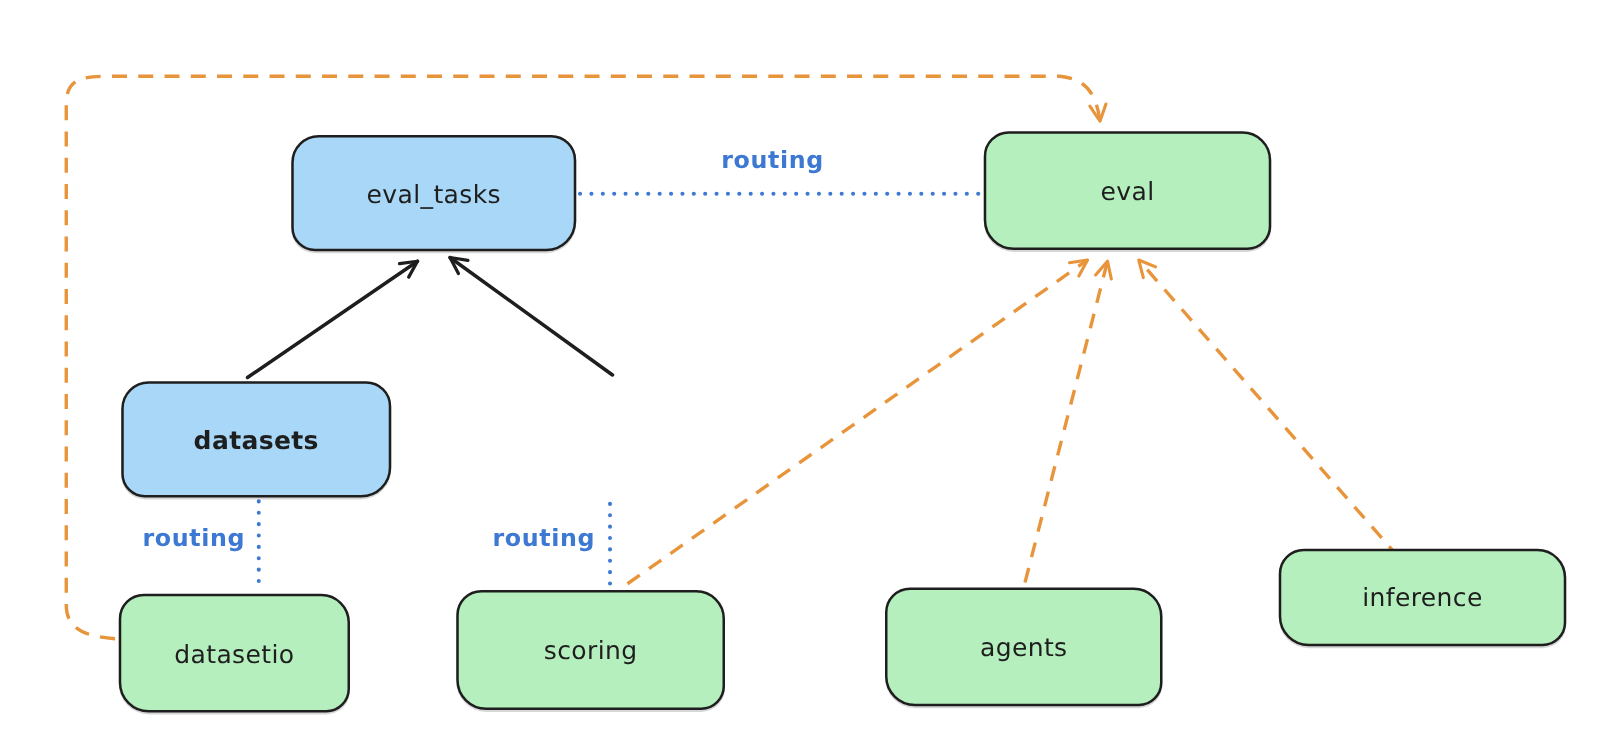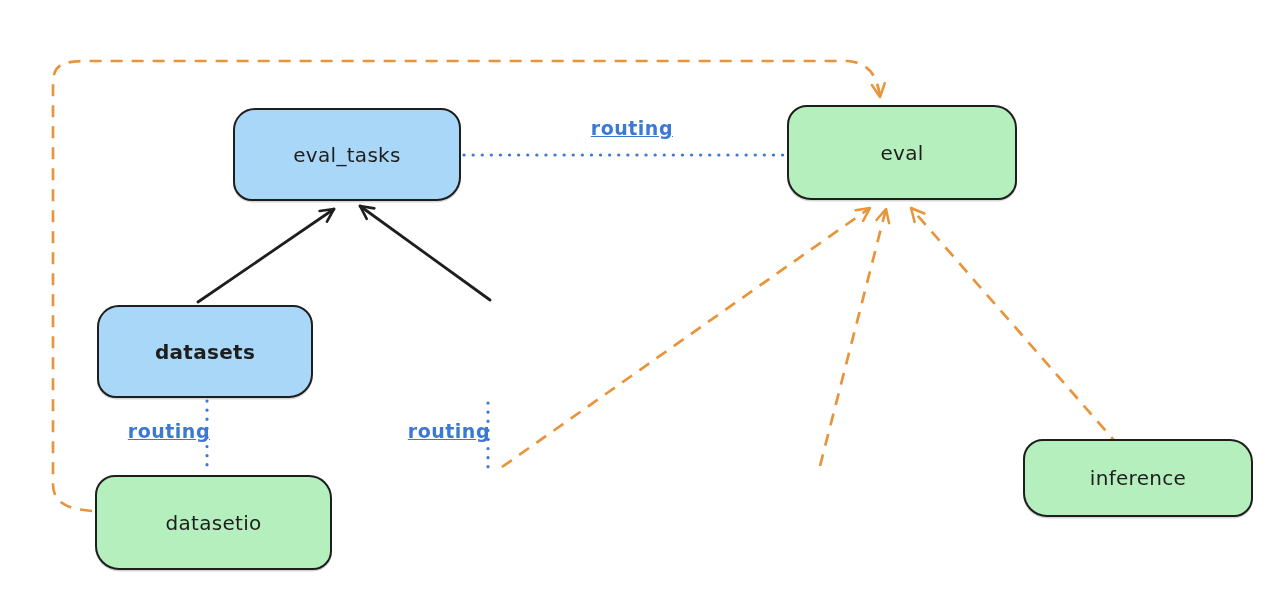--- a/index.html
+++ b/index.html
@@ -39,26 +39,25 @@
     font-size: 20px;
     letter-spacing: 0.3px;
     box-sizing: border-box;
     box-shadow: 0 1.5px 0 rgba(30,30,30,0.18);
   }
   .node.blue  { background: var(--blue-fill); border-radius: 22px 20px 24px 19px; }
   .node.green { background: var(--green-fill); border-radius: 20px 23px 19px 24px; }
   .edge-label {
     position: absolute;
     width: 110px;
-    text-align: right;
+    text-align: center;
     color: var(--routing-blue);
     font-size: 19px;
     font-weight: 600;
     letter-spacing: 0.5px;
-    text-decoration: underline;
   }
 </style>
 </head>
 <body>
 
 <div class="canvas">
 
   <svg class="connectors" viewBox="0 0 1280 596" xmlns="http://www.w3.org/2000/svg">
     <defs>
       <marker id="ah-black" viewBox="0 0 20 20" refX="17" refY="10" markerWidth="20" markerHeight="20" orient="auto" markerUnits="userSpaceOnUse">
@@ -88,25 +87,31 @@
 
   <div class="node blue" style="left:233px; top:108px; width:228px; height:93px;">
     <span>eval_tasks</span>
   </div>
 
   <div class="node blue" style="left:97px; top:305px; width:216px; height:93px;font-weight:bold;">
     <span>datasets</span>
   </div>
 
 
-  <div class="node green" style="left:95px; top:475px; width:237px; height:95px;">
+  <div class="node green" style="left:95px; top:475px; width:185px; height:95px;">
     <span>datasetio</span>
   </div>
 
+  <div class="node green" style="left:365px; top:472px; width:215px; height:96px;">
+    <span>scoring</span>
+  </div>
 
+  <div class="node green" style="left:708px; top:470px; width:222px; height:95px;">
+    <span>agents</span>
+  </div>
 
   <div class="node green" style="left:1023px; top:439px; width:230px; height:78px;">
     <span>inference</span>
   </div>
 
   <div class="edge-label" style="left:563px; top:117px;">routing</div>
   <div class="edge-label" style="left:100px; top:420px;">routing</div>
   <div class="edge-label" style="left:380px; top:420px;">routing</div>
 
 </div>

